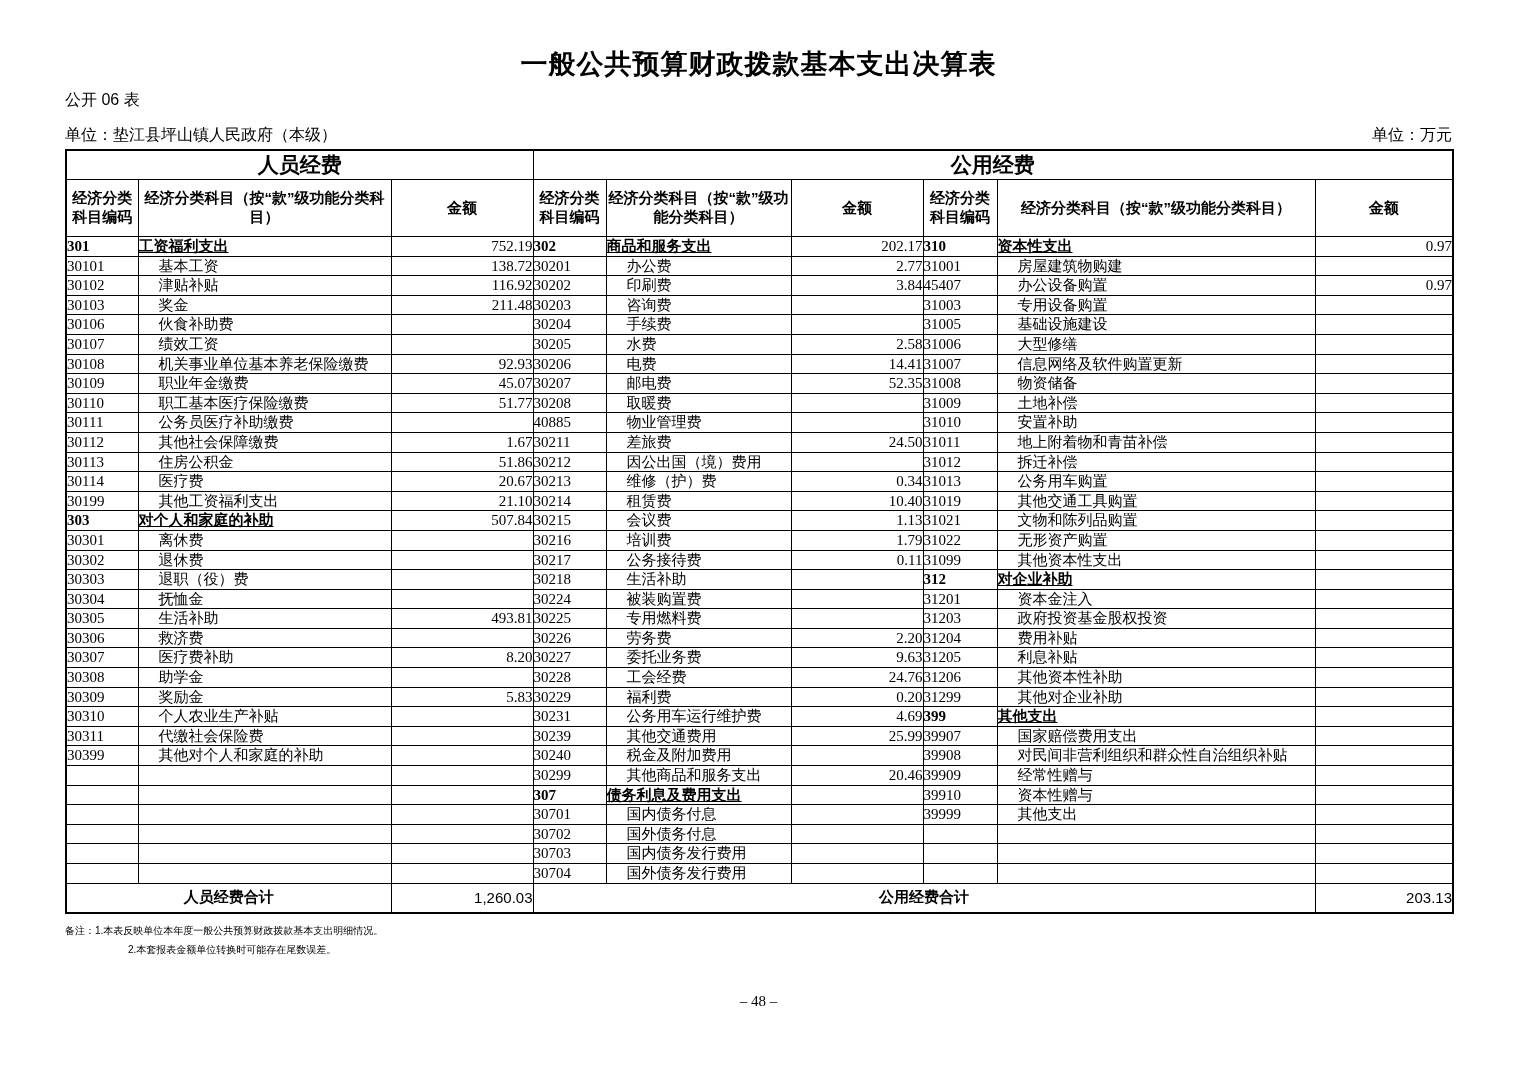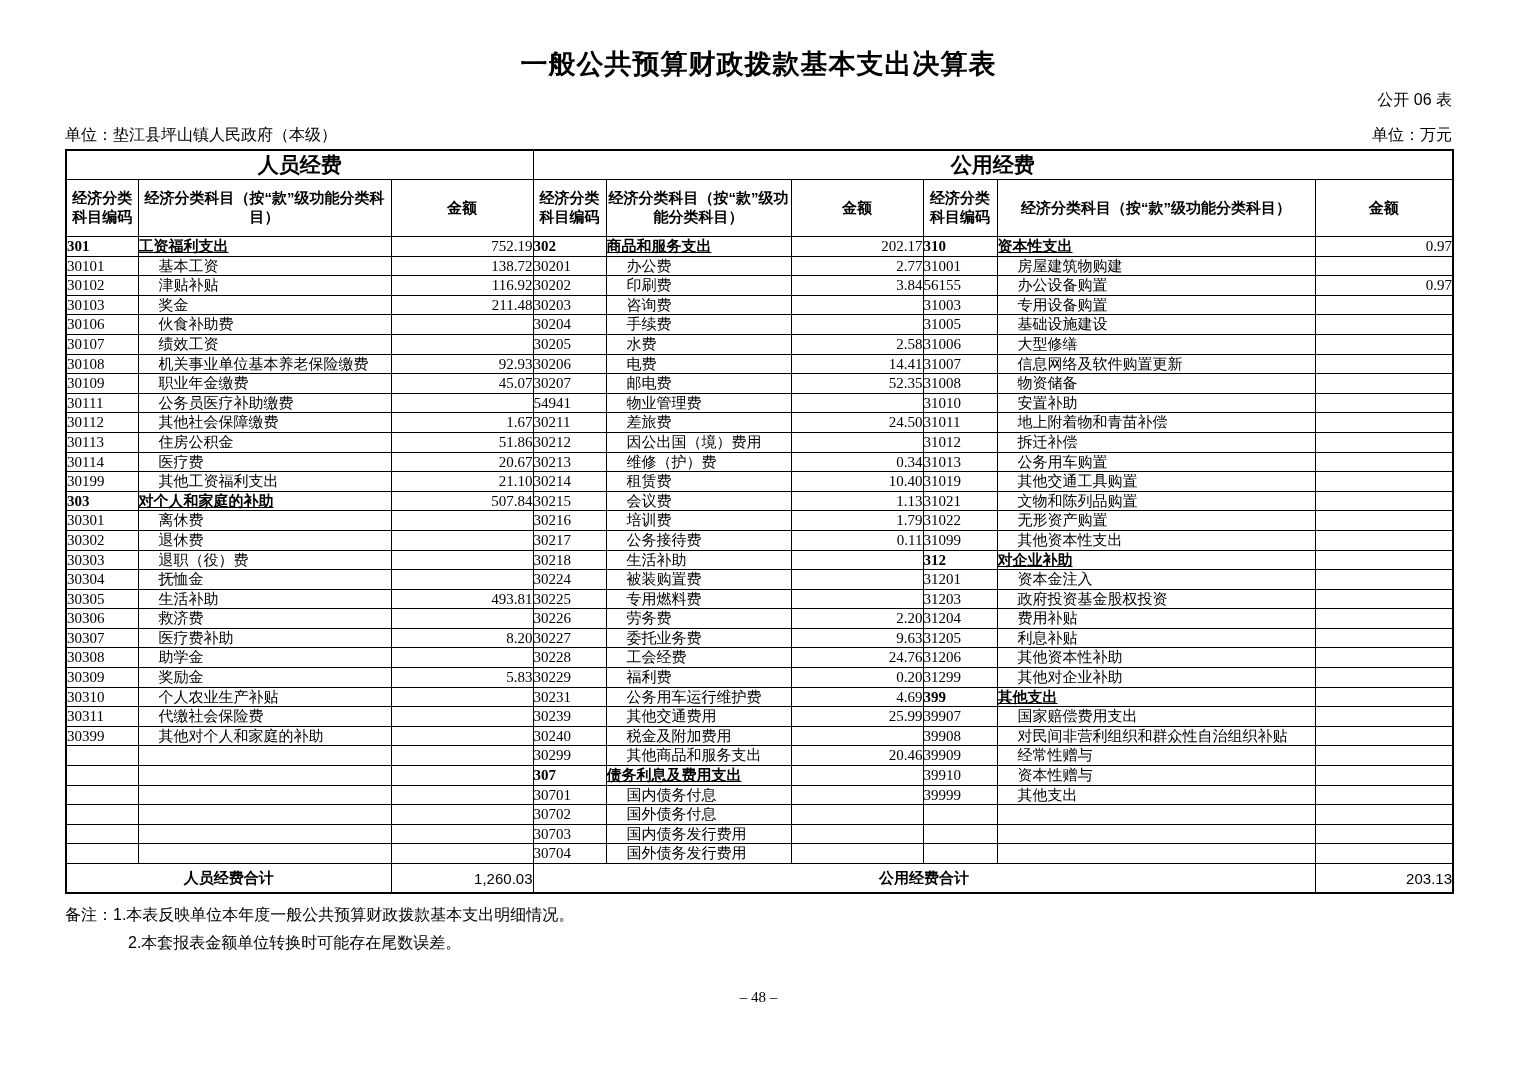--- a/index.html
+++ b/index.html
@@ -7,21 +7,21 @@
     width:1515px; height:1069px; overflow:hidden;
     background:#ffffff; color:#000000;
     font-family:"Liberation Sans", sans-serif;
   }
   .page { padding:46px 63px 0 65px; }
 
   .doc-title {
     text-align:center; font-size:27px; font-weight:bold;
     letter-spacing:1px; margin:0 0 6px 0;
   }
-  .table-code-line { text-align:right; font-size:16px; margin-top:8px; }
+  .table-code-line { text-align:left; font-size:16px; margin-top:8px; }
   .unit-row {
     display:flex; justify-content:space-between; align-items:flex-end;
     font-size:16px; margin-top:14px; margin-bottom:3px;
   }
 
   table.main {
     border-collapse:collapse; table-layout:fixed;
     width:1387px; border:2px solid #000;
   }
   table.main th, table.main td {
@@ -40,21 +40,21 @@
   .c-subj { padding-left:4px; }
   .c-subj.indent { padding-left:20px; }
   .c-amt  { text-align:right; padding-right:2px; font-family:"Liberation Serif", serif; }
   td.cat  { font-weight:bold; }
   td.c-subj.cat { text-decoration:underline;margin-left:10px; }
 
   tfoot td { height:28px; font-size:15px; }
   .tot-label { text-align:center; font-weight:bold; }
   .tot-amt { text-align:right; padding-right:2px; font-family:Liberation Sans, sans-serif; }
 
-  .notes { font-size:16px; margin-top:10px; line-height:1.35; }
+  .notes { font-size:10px; margin-top:10px; line-height:1.35; }
   .note-line2 { margin-left:63px; margin-top:6px; }
   .page-number {
     text-align:center; font-size:15px; margin-top:36px;
     font-family:"Liberation Serif", serif;
   }
 </style>
 </head>
 <body>
 
 <div class="page">
@@ -120,21 +120,21 @@
           <td class="c-subj indent">房屋建筑物购建</td>
           <td class="c-amt"></td>
         </tr>
         <tr>
           <td class="c-code">30102</td>
           <td class="c-subj indent">津贴补贴</td>
           <td class="c-amt">116.92</td>
           <td class="c-code">30202</td>
           <td class="c-subj indent">印刷费</td>
           <td class="c-amt">3.84</td>
-          <td class="c-code">56155</td>
+          <td class="c-code">45407</td>
           <td class="c-subj indent">办公设备购置</td>
           <td class="c-amt">0.97</td>
         </tr>
         <tr>
           <td class="c-code">30103</td>
           <td class="c-subj indent">奖金</td>
           <td class="c-amt">211.48</td>
           <td class="c-code">30203</td>
           <td class="c-subj indent">咨询费</td>
           <td class="c-amt"></td>
@@ -180,24 +180,35 @@
           <td class="c-subj indent">职业年金缴费</td>
           <td class="c-amt">45.07</td>
           <td class="c-code">30207</td>
           <td class="c-subj indent">邮电费</td>
           <td class="c-amt">52.35</td>
           <td class="c-code">31008</td>
           <td class="c-subj indent">物资储备</td>
           <td class="c-amt"></td>
         </tr>
         <tr>
+          <td class="c-code">30110</td>
+          <td class="c-subj indent">职工基本医疗保险缴费</td>
+          <td class="c-amt">51.77</td>
+          <td class="c-code">30208</td>
+          <td class="c-subj indent">取暖费</td>
+          <td class="c-amt"></td>
+          <td class="c-code">31009</td>
+          <td class="c-subj indent">土地补偿</td>
+          <td class="c-amt"></td>
+        </tr>
+        <tr>
           <td class="c-code">30111</td>
           <td class="c-subj indent">公务员医疗补助缴费</td>
           <td class="c-amt"></td>
-          <td class="c-code">54941</td>
+          <td class="c-code">40885</td>
           <td class="c-subj indent">物业管理费</td>
           <td class="c-amt"></td>
           <td class="c-code">31010</td>
           <td class="c-subj indent">安置补助</td>
           <td class="c-amt"></td>
         </tr>
         <tr>
           <td class="c-code">30112</td>
           <td class="c-subj indent">其他社会保障缴费</td>
           <td class="c-amt">1.67</td>

